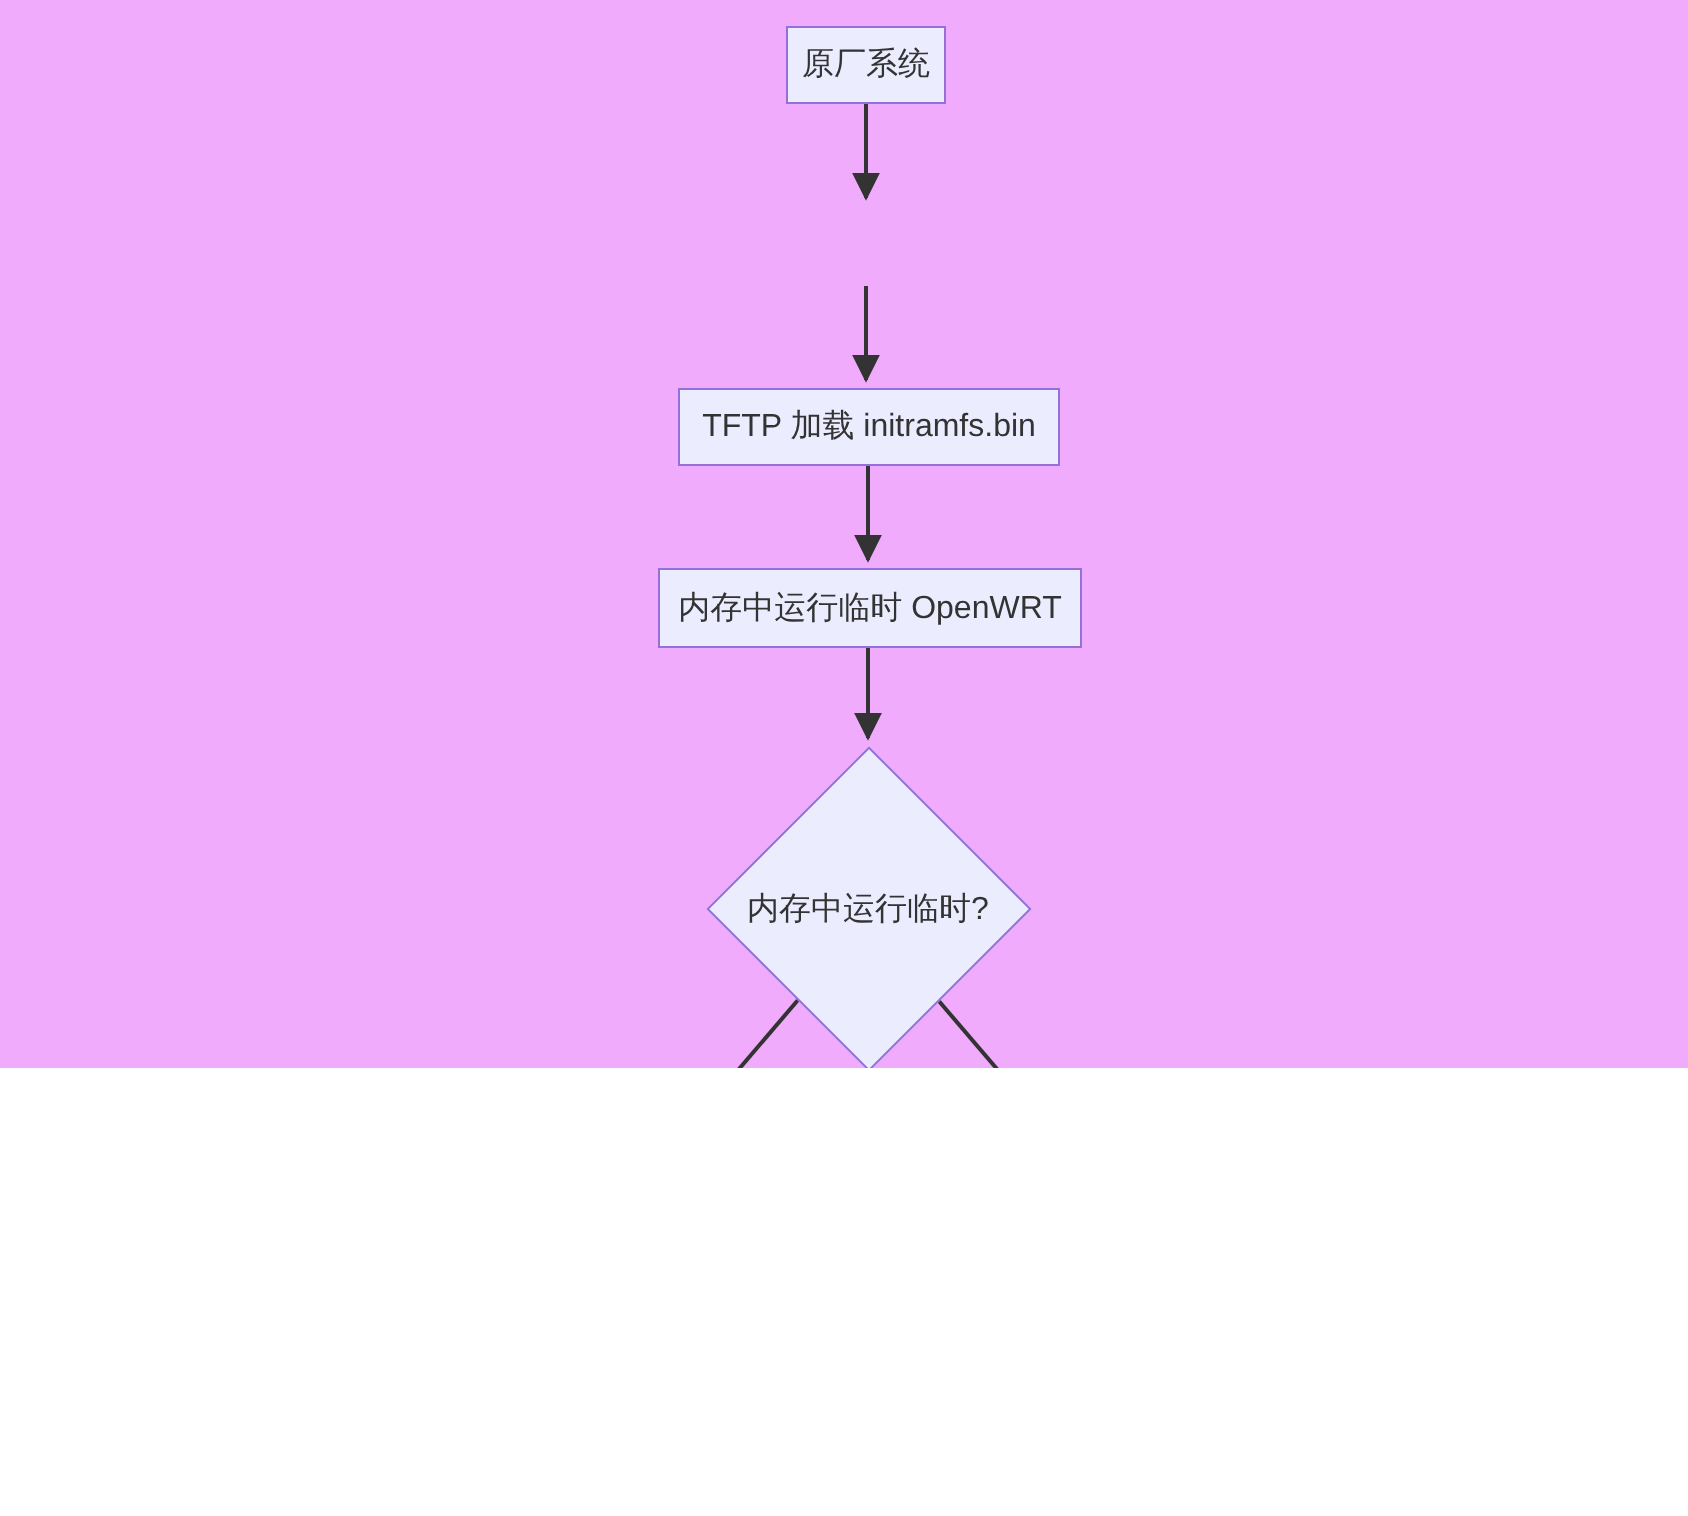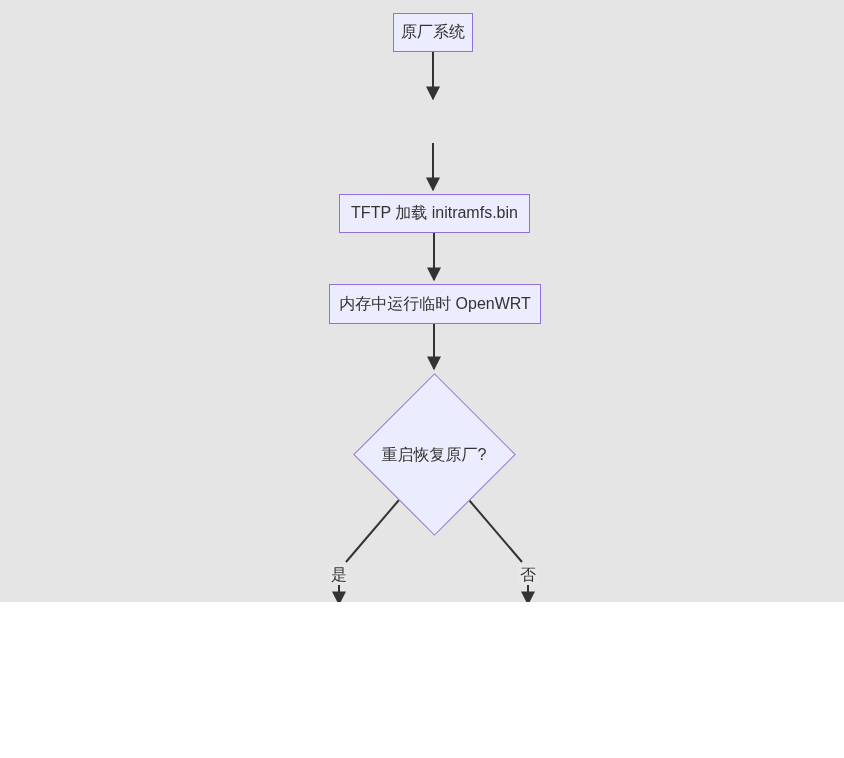--- a/index.html
+++ b/index.html
@@ -1,21 +1,21 @@
 <!DOCTYPE html>
 <html><head>
 <meta charset="utf-8">
 <style>
   * { margin: 0; padding: 0; box-sizing: border-box; }
   html, body { background: #ffffff; }
   .canvas {
     position: relative;
     width: 844px;
-    height: 602px;
-    background: #e5e5e5;
+    height: 534px;
+    background: #f0abfc;
     font-family: "Liberation Sans", "DejaVu Sans", sans-serif;
     color: #333333;
     overflow: hidden;
   }
   .edges-svg {
     position: absolute;
     left: 0; top: 0;
     width: 844px; height: 758px;
     pointer-events: none;
   }
@@ -98,21 +98,21 @@
   </svg>
 
   <div class="node n-factory">原厂系统</div>
 
 
   <div class="node n-tftp">TFTP 加载 initramfs.bin</div>
 
   <div class="node n-ram">内存中运行临时 OpenWRT</div>
 
   <div class="diamond-shape"></div>
-  <div class="diamond-label">重启恢复原厂?</div>
+  <div class="diamond-label">内存中运行临时?</div>
 
   <div class="edge-label el-yes">是</div>
   <div class="edge-label el-no">否</div>
 
 
 
 
 </div>
 
 </body></html>

